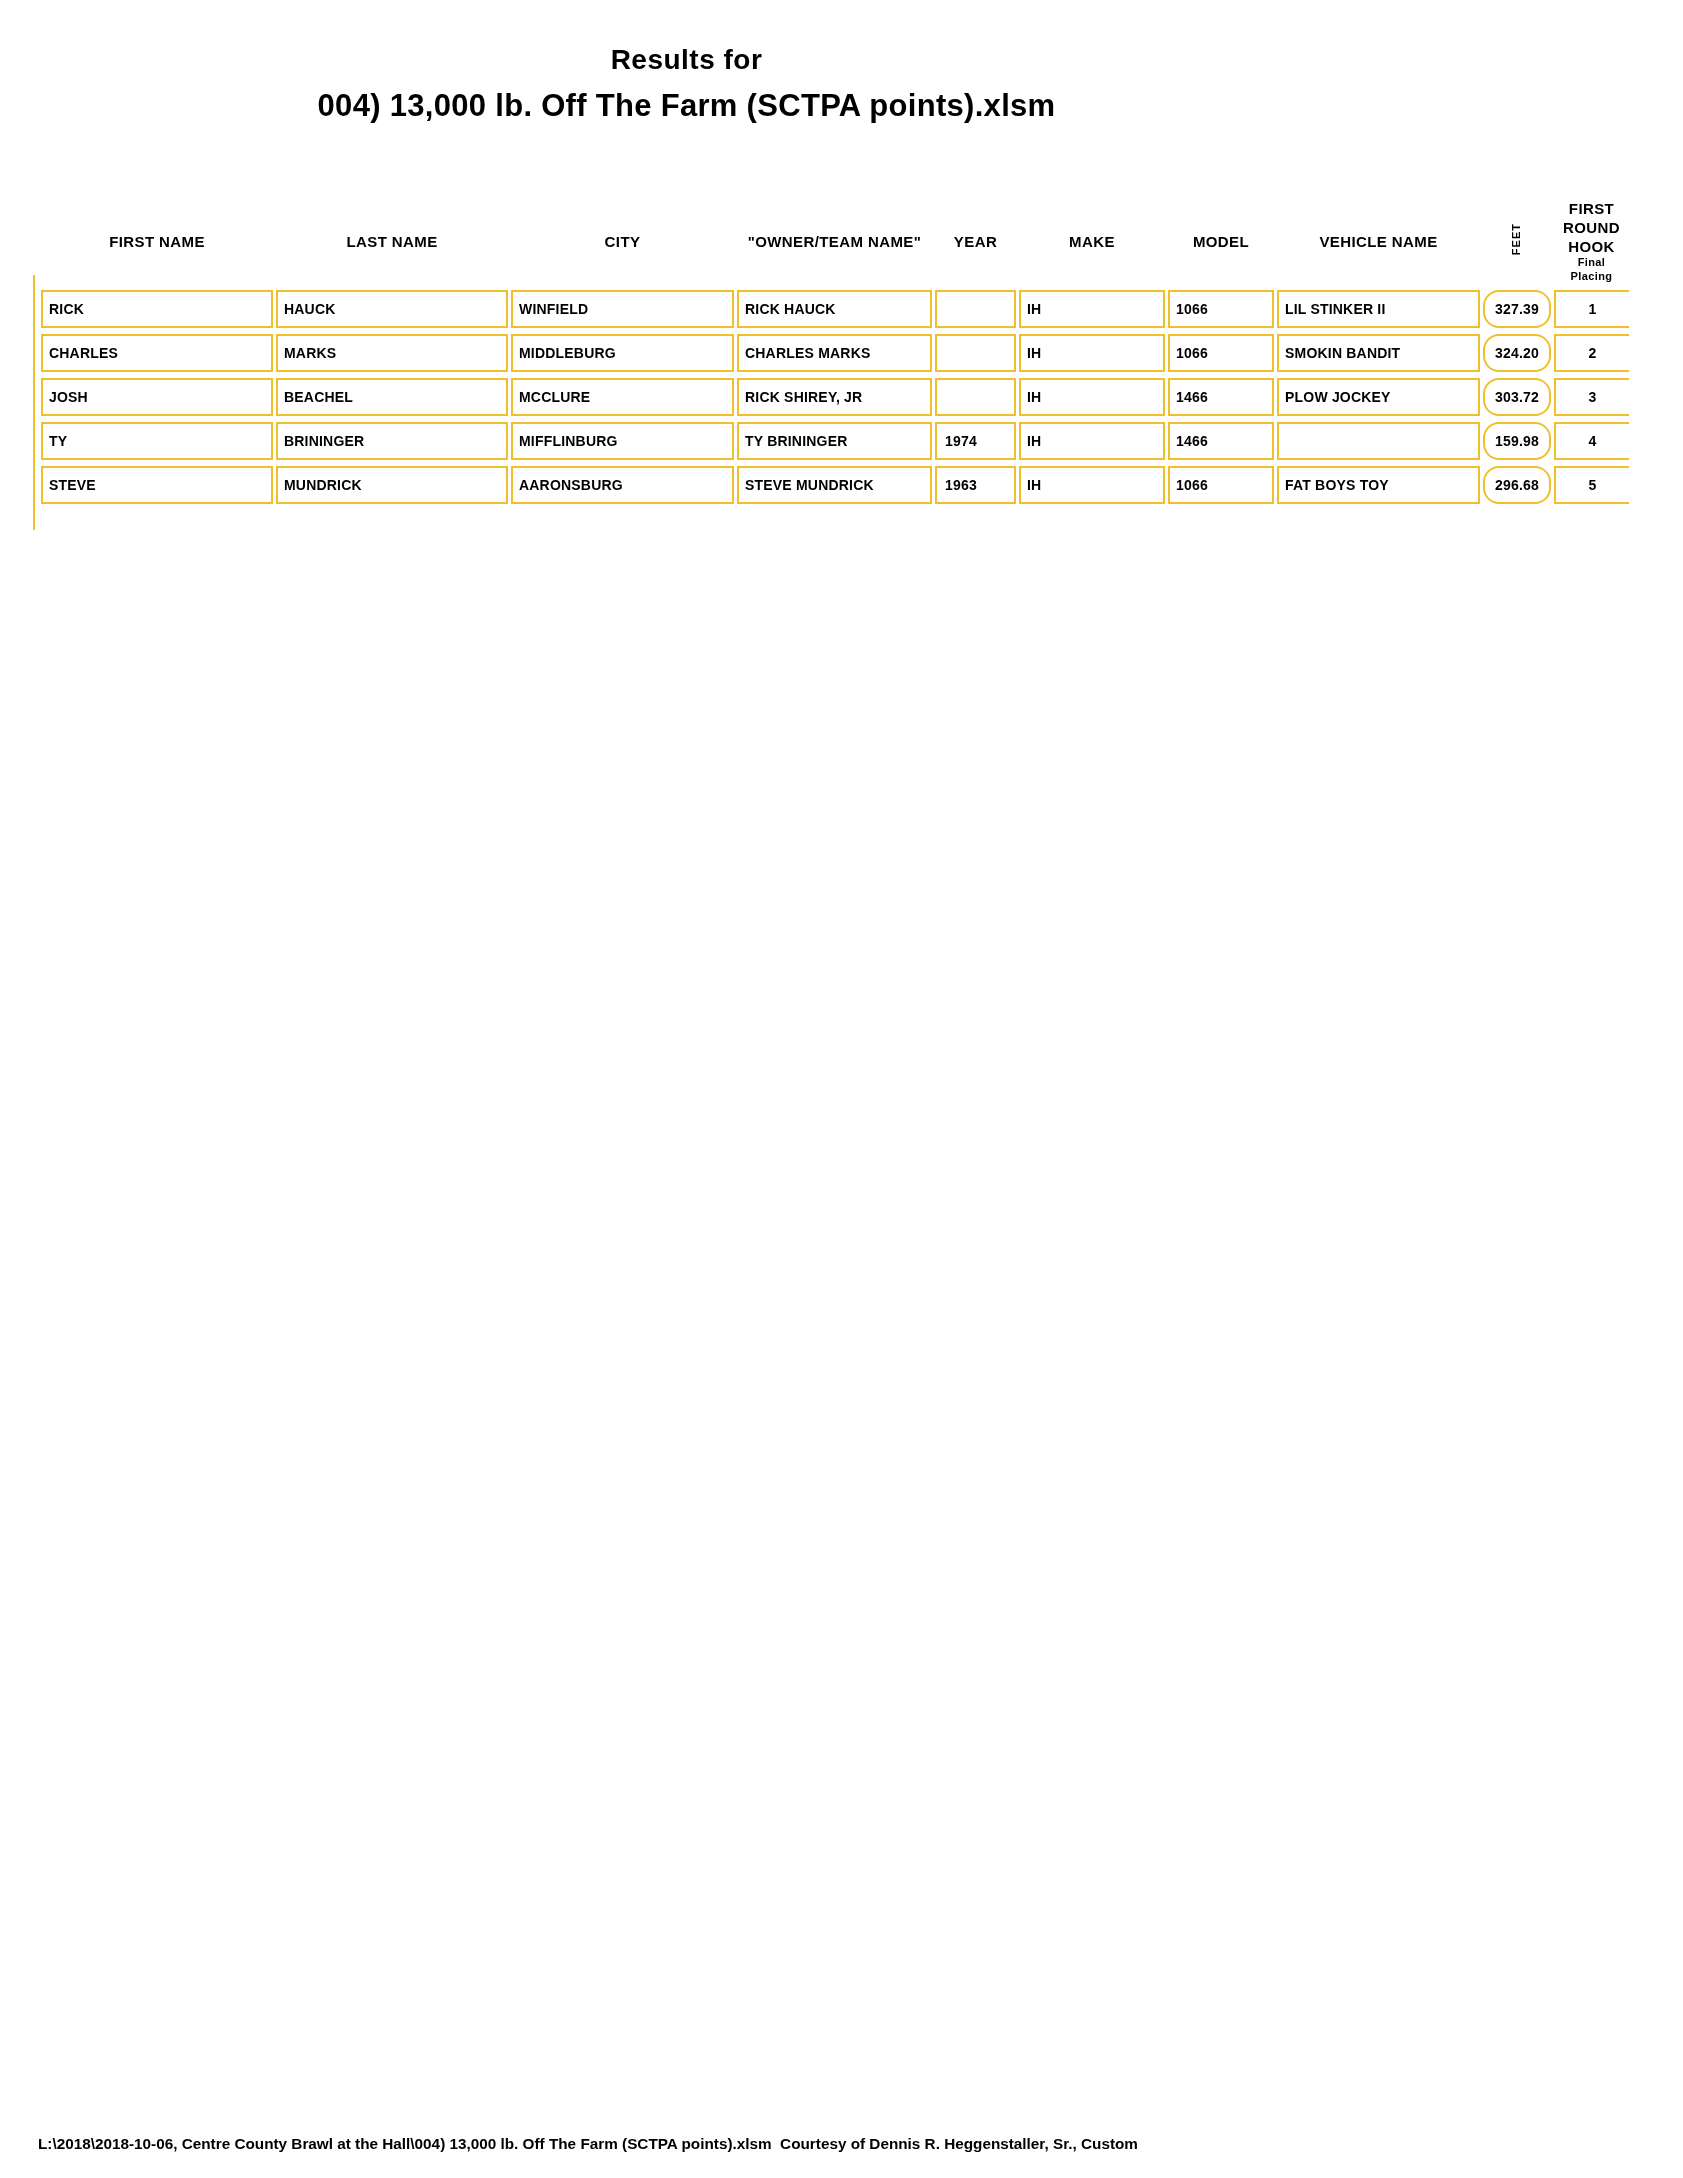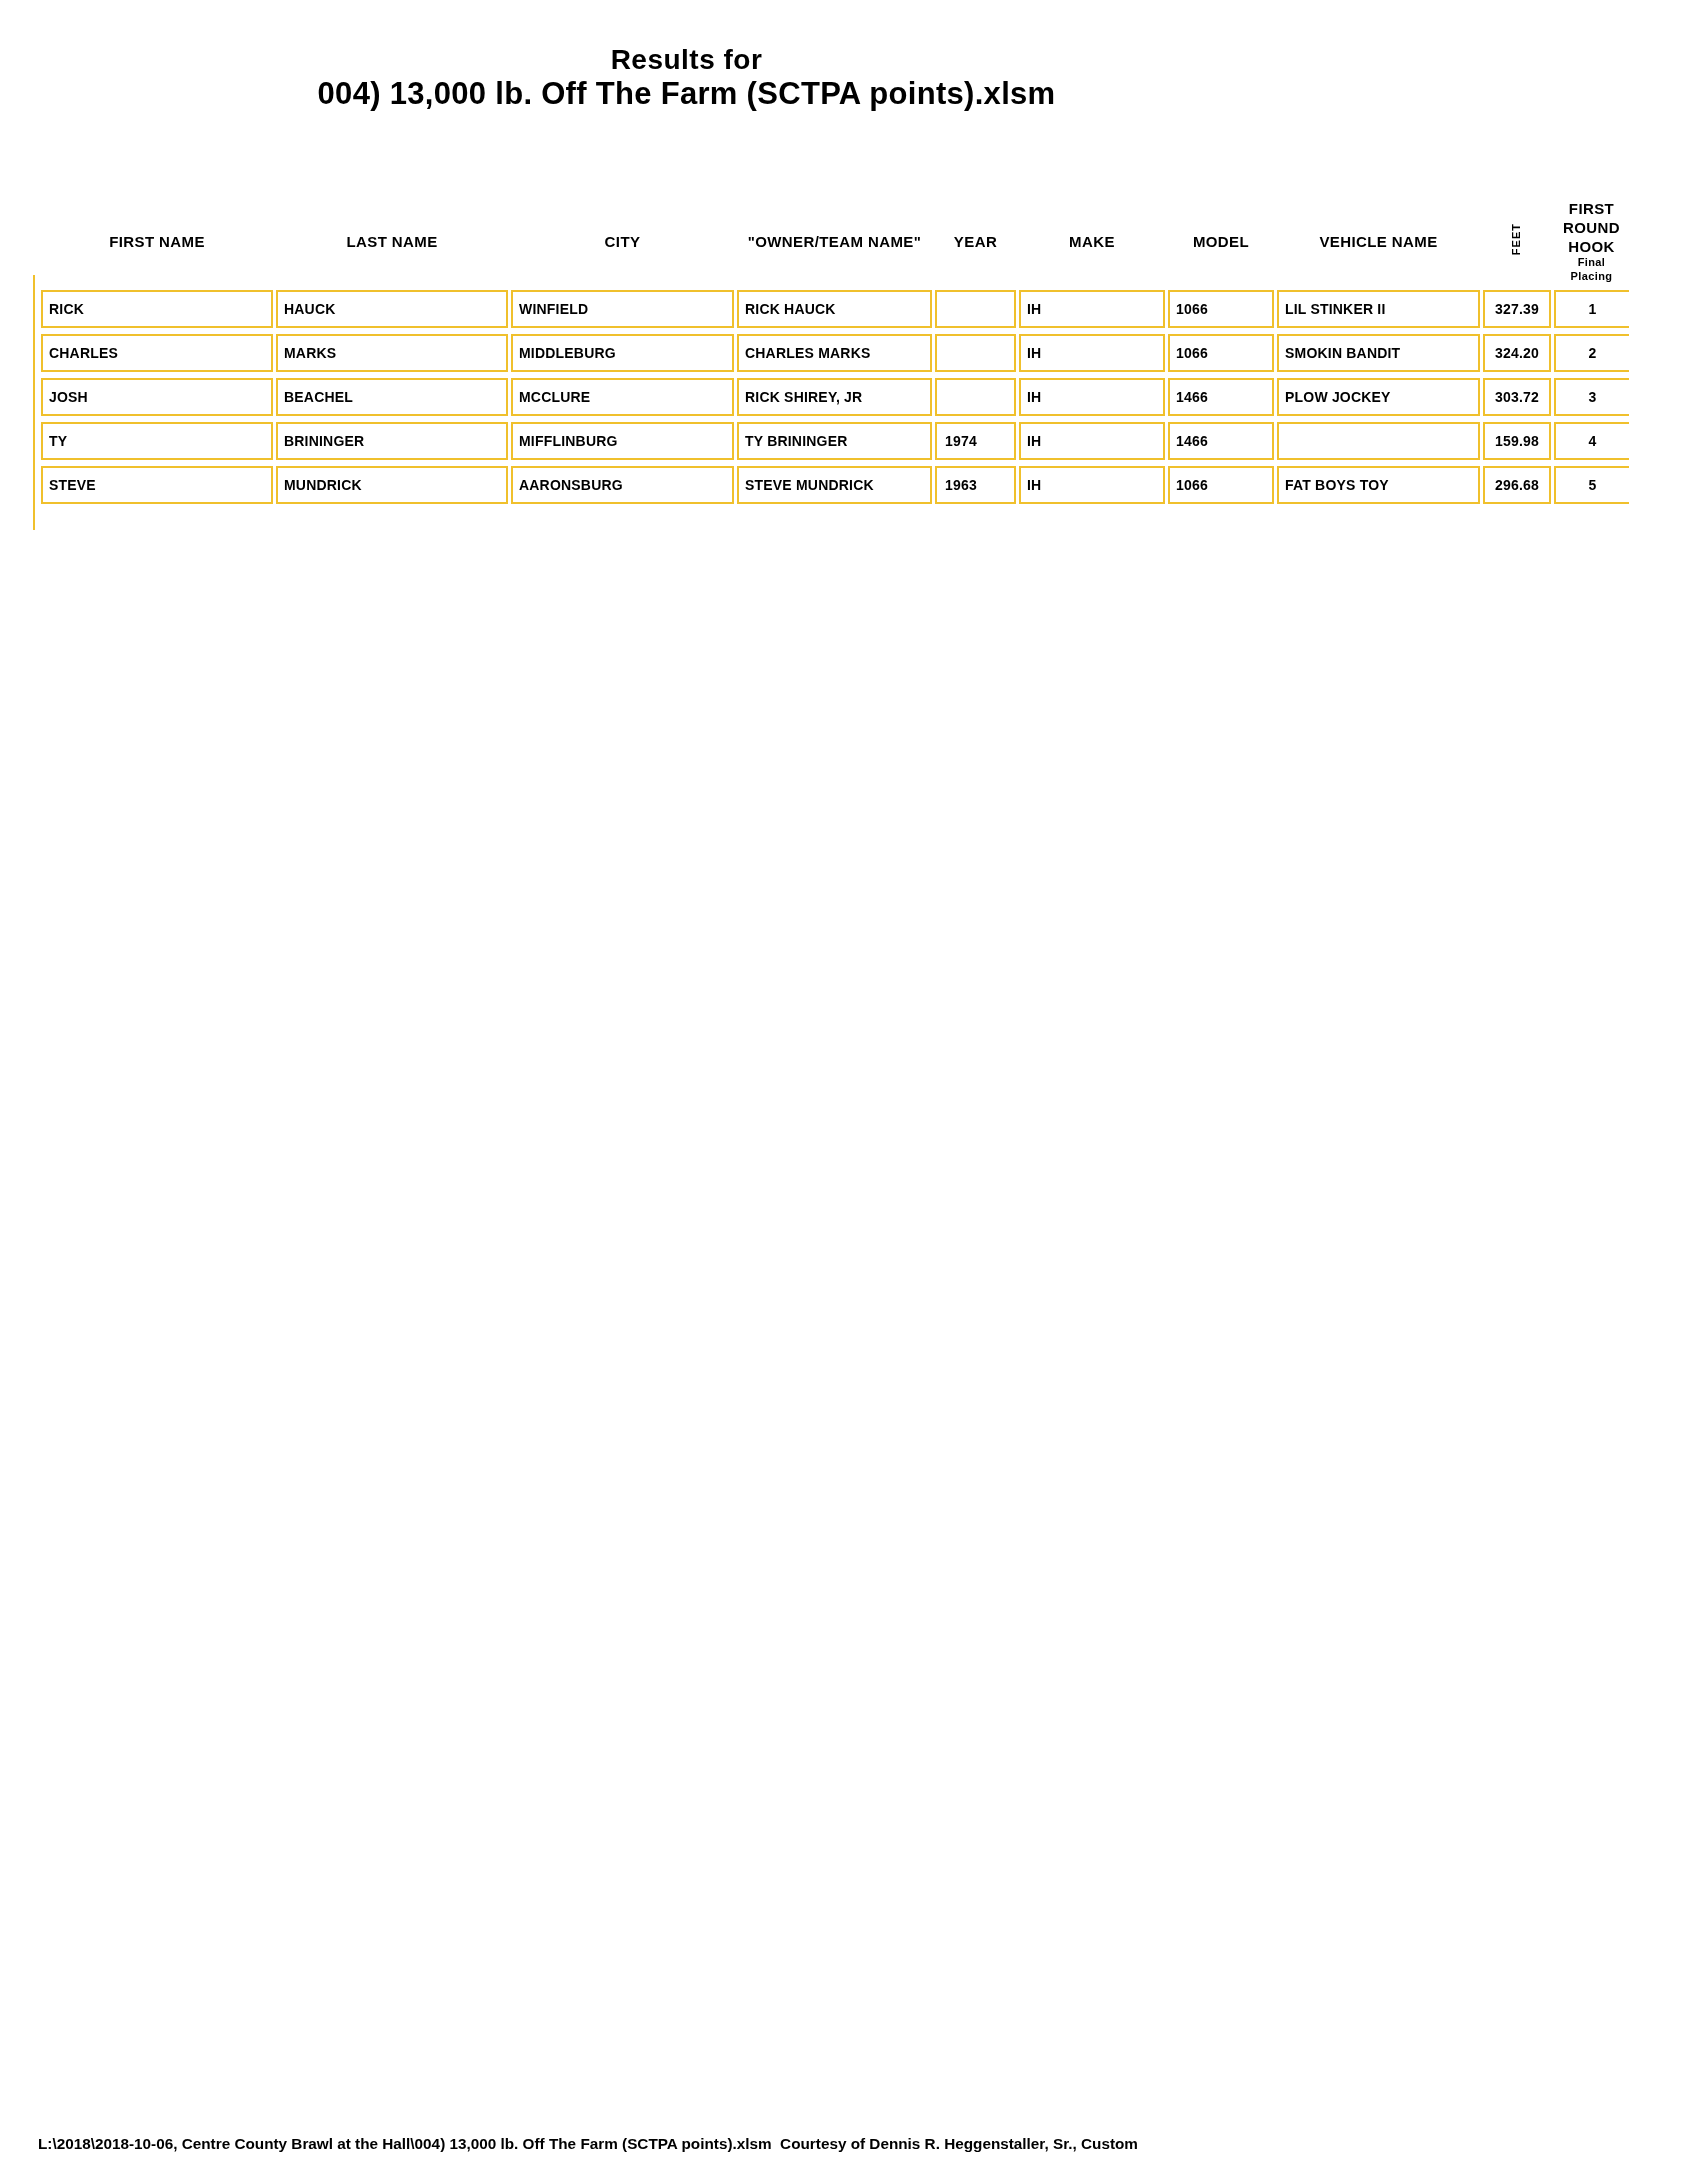--- a/index.html
+++ b/index.html
@@ -23,21 +23,21 @@
     left: 0;
     width: 1373px;
     text-align: center;
   }
   .title-line1 {
     font-size: 28px;
     font-weight: 700;
     letter-spacing: 0.5px;
   }
   .title-line2 {
-    margin-top: 0;
+    margin-top: 12px;
     font-size: 31px;
     font-weight: 700;
     letter-spacing: 0.3px;
   }
 
   
   .results-table {
     position: absolute;
     left: 38px;
     top: 194px;
@@ -62,20 +62,21 @@
     font-weight: 700;
     padding: 0 0 0 6px;
     white-space: nowrap;
     overflow: hidden;
     vertical-align: middle;
     letter-spacing: 0.2px;
   }
   .results-table td.col-feet {
     text-align: center;
     padding: 0 4px;
+    border-radius: 16px;
   }
   .results-table td.col-placing {
     text-align: center;
     border-right: 0;
     padding: 0 4px;
   }
   .results-table td.col-year { padding-left: 8px; }
 
   .feet-header {
     display: inline-block;

